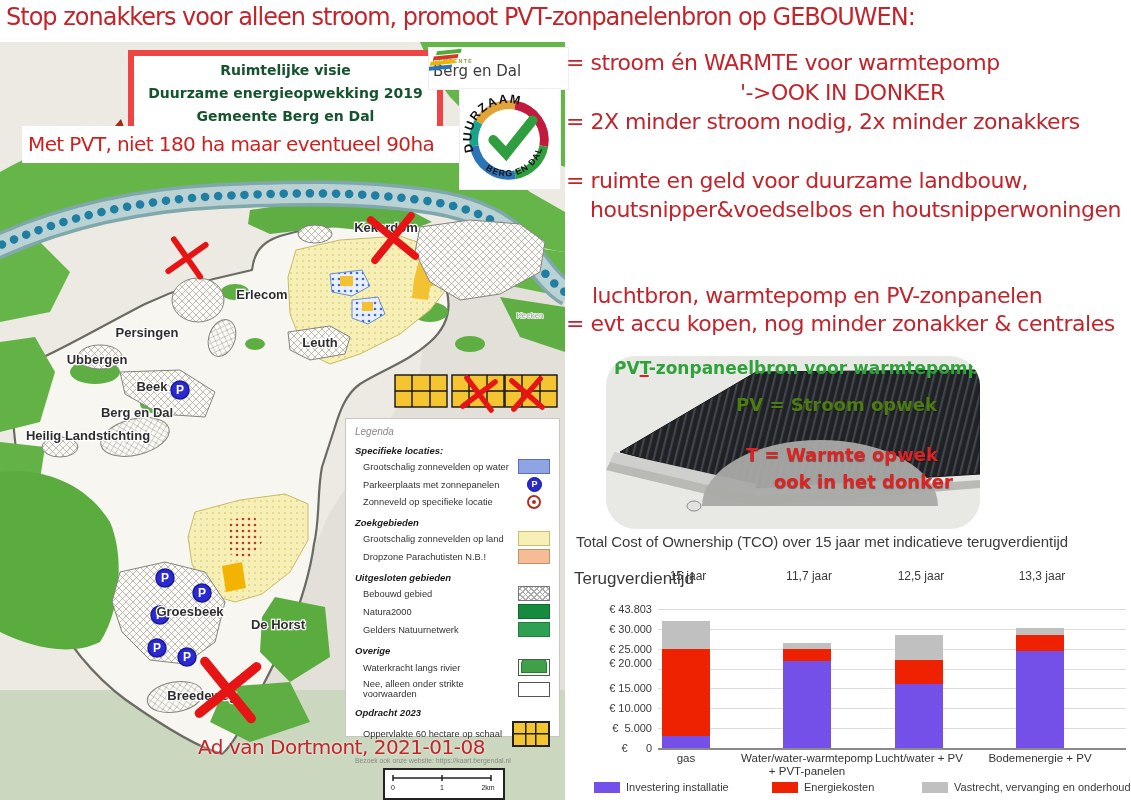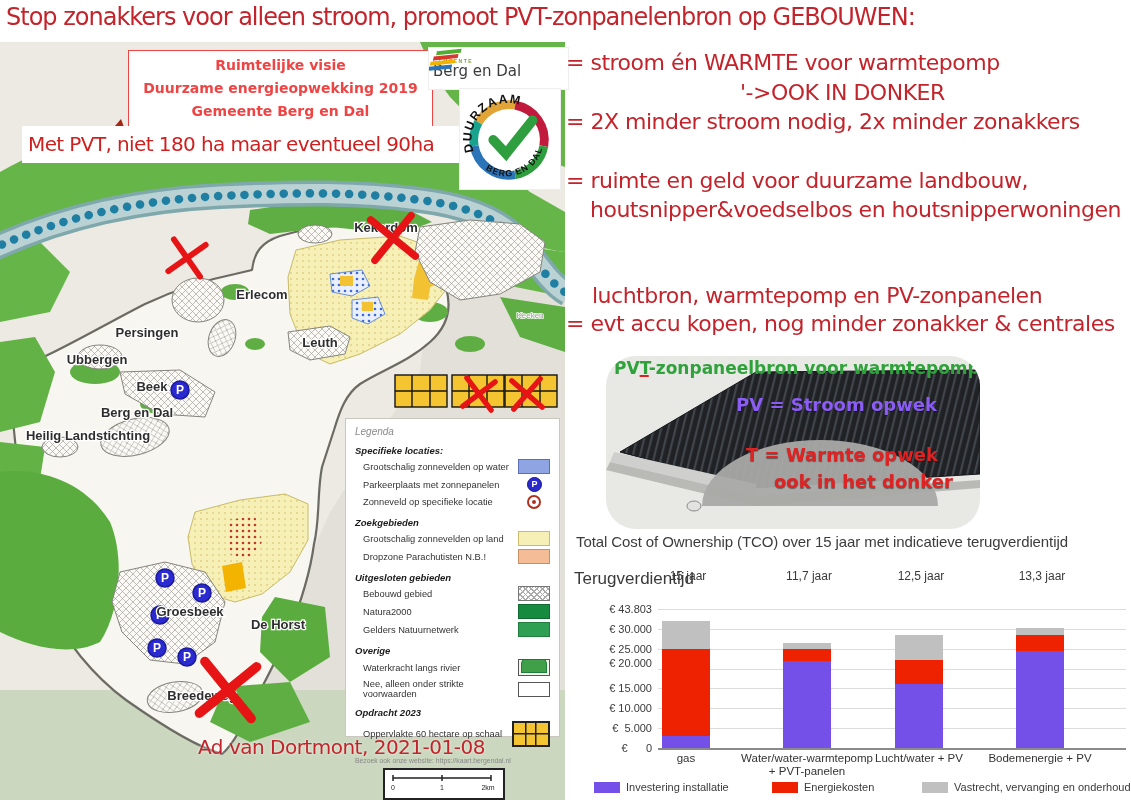--- a/index.html
+++ b/index.html
@@ -5,22 +5,22 @@
   html,body{margin:0;padding:0;background:#FFF;}
   .stage{position:relative;width:1131px;height:800px;background:#FFF;overflow:hidden;
          font-family:"Liberation Sans",sans-serif;}
   .red-txt{color:#C3242B;font-family:"DejaVu Sans",sans-serif;}
   .slide-title{position:absolute;left:6px;top:3px;font-size:24px;letter-spacing:-1px;white-space:nowrap;}
 
   
   .map{position:absolute;left:0;top:42px;width:565px;height:758px;}
   .map svg{position:absolute;left:0;top:0;}
   .overlay{position:absolute;}
-  .visie-box{left:128px;top:8px;width:303px;height:74px;background:#FFF;border:1px solid #ef4444;
-             text-align:center;color:#ef4444;font-family:"DejaVu Sans",sans-serif;
+  .visie-box{left:128px;top:8px;width:303px;height:74px;background:#FFF;border:6px solid #ef4444;
+             text-align:center;color:#14532d;font-family:"DejaVu Sans",sans-serif;
              font-size:14px;font-weight:bold;line-height:23px;padding-top:3px;}
   .met-pvt{left:22px;top:84px;width:432px;height:37px;background:#FFF;color:#CF1F1F;
            font-family:"DejaVu Sans",sans-serif;font-size:20px;letter-spacing:-0.6px;
            line-height:37px;padding-left:6px;white-space:nowrap;}
   .logo-bd{left:428px;top:5px;width:135px;height:41px;background:#FFF;display:flex;
            align-items:center;gap:5px;padding-left:4px;border:1px solid #EEE;}
   .logo-bd .words{display:flex;flex-direction:column;line-height:1;}
   .logo-bd .gem{font-size:5px;color:#7FA030;letter-spacing:1.5px;font-weight:bold;}
   .logo-bd .nm{font-size:15px;color:#3C3C3C;font-family:"DejaVu Sans",sans-serif;}
   .logo-dz{left:459px;top:46px;width:100px;height:100px;background:#FFF;border:1px solid #EEE;}
@@ -64,21 +64,21 @@
   .bullet{position:absolute;font-size:22px;letter-spacing:-0.5px;white-space:nowrap;}
   .b0{left:566px;top:50px;} .b1{left:740px;top:80px;} .b2{left:566px;top:109px;}
   .b3{left:566px;top:168px;} .b4{left:590px;top:197px;} .b5{left:566px;top:255px;}
   .b6{left:592px;top:283px;} .b7{left:566px;top:311px;}
 
   
   .pvt{position:absolute;left:606px;top:356px;width:374px;height:173px;overflow:hidden;border-radius:30px;}
   .pvt .txt{position:absolute;font-family:"DejaVu Sans",sans-serif;font-weight:bold;white-space:nowrap;}
   .pvt-title{left:8px;top:2px;font-size:17px;color:#2FA23C;}
   .pvt-title .tred{text-decoration:underline;text-decoration-color:#D22;text-decoration-thickness:2px;}
-  .pvt-pv{left:130px;top:38px;font-size:18px;color:#8b5cf6;text-shadow:0 1px 1px rgba(0,0,0,.35);}
+  .pvt-pv{left:130px;top:38px;font-size:18px;color:#4d7c0f;text-shadow:0 1px 1px rgba(0,0,0,.35);}
   .pvt-t1{left:140px;top:88px;font-size:18px;color:#E02222;text-shadow:0 1px 1px rgba(0,0,0,.45);}
   .pvt-t2{left:168px;top:115px;font-size:18px;color:#E02222;text-shadow:0 1px 1px rgba(0,0,0,.45);}
 
   
   #tco{position:absolute;left:572px;top:533px;width:560px;height:267px;font-family:"Liberation Sans",sans-serif;}
   .ctitle{position:absolute;left:4px;top:0;font-size:15px;color:#3C3C3C;letter-spacing:-0.1px;white-space:nowrap;}
   .pblab{position:absolute;left:2px;top:36px;font-size:17px;color:#3A3A3A;}
   .gridline{position:absolute;left:86px;width:468px;height:1px;background:#DCDCDA;}
   .gridline.axis{background:#8A8A8A;height:2px;}
   .ytick{position:absolute;left:0;width:80px;text-align:right;font-size:11px;color:#3A3A3A;}

